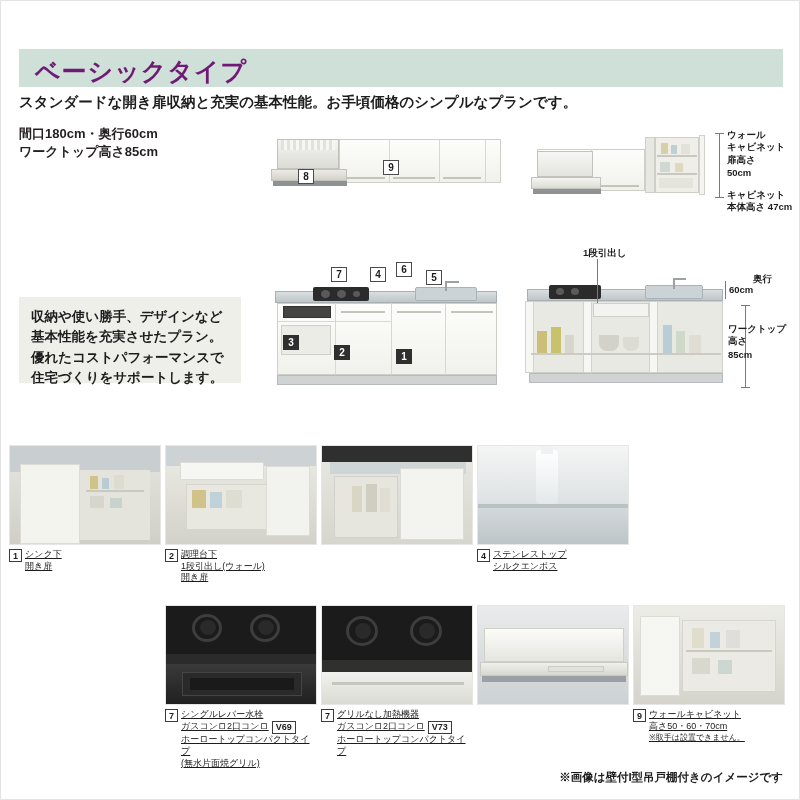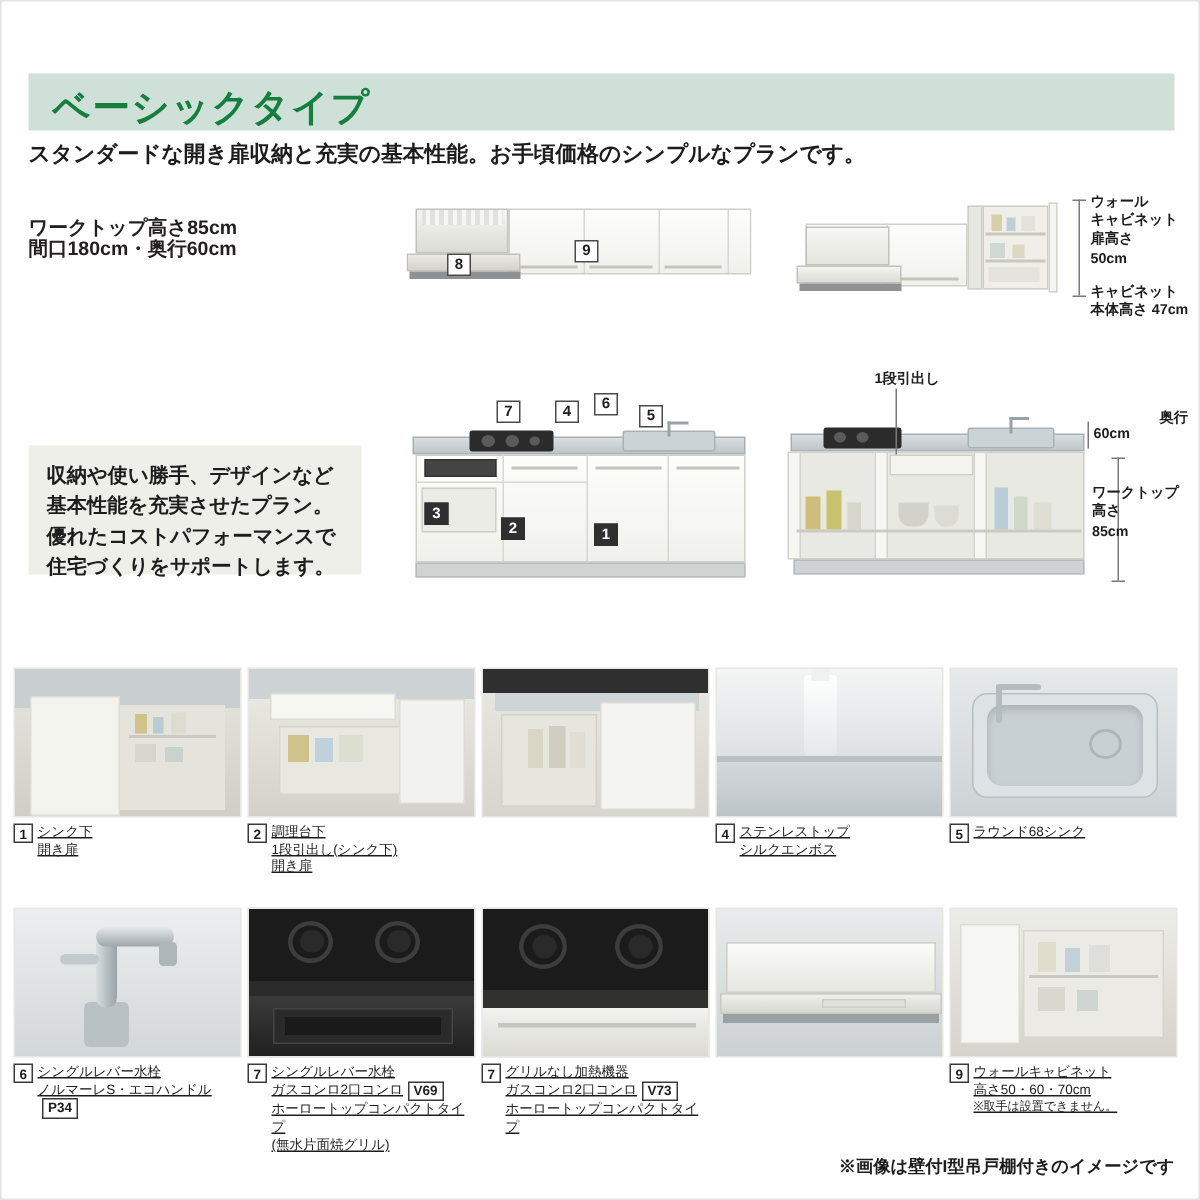--- a/index.html
+++ b/index.html
@@ -18,29 +18,29 @@
   }
 
   
   .title-bar {
     position:absolute; left:18px; top:48px; width:764px; height:38px;
     background:#cfe0d8;
   }
   .title-bar .title {
     position:absolute; left:16px; top:6px;
     font-size:25px; font-weight:bold; letter-spacing:1px;
-    color:#15803d;
+    color:#701a75;
   }
   .subtitle {
     position:absolute; left:18px; top:92px;
     font-size:14.5px; font-weight:bold; color:#1d1d1d;
   }
   .spec-line1 {
     position:absolute; left:18px; top:124px;
-    font-size:13px; font-weight:bold;margin-top:32px;
+    font-size:13px; font-weight:bold;
   }
   .spec-line2 {
     position:absolute; left:18px; top:142px;
     font-size:13px; font-weight:bold;
   }
   .photo-note {
     position:absolute; left:18px; top:222px;
     font-size:8.5px; line-height:1.45; color:#333;
   }
   .callout {
@@ -240,21 +240,21 @@
     <div style="position:absolute; left:168px; top:66px; width:12px; height:18px; background:#e0ded2;"></div>
 
     <div style="position:absolute; left:10px; top:84px; width:190px; height:1.5px; background:#cccbc3;"></div>
 
     <div style="position:absolute; left:8px; top:104px; width:194px; height:10px; background:#cfd3d4; border:1px solid #b6bbbd;"></div>
   </div>
   <div class="dim" style="left:582px; top:246px;">1段引出し</div>
   <div class="dimline" style="left:596px; top:258px; width:1px; height:44px;"></div>
 
   <div class="dimline" style="left:724px; top:280px; width:1px; height:18px;"></div>
-  <div class="dim" style="left:772px; top:272px;">奥行</div>
+  <div class="dim" style="left:752px; top:272px;">奥行</div>
   <div class="dim big" style="left:728px; top:283px;">60cm</div>
   <div class="dimline" style="left:744px; top:304px; width:1px; height:82px;"></div>
   <div class="dimline" style="left:740px; top:304px; width:9px; height:1px;"></div>
   <div class="dimline" style="left:740px; top:386px; width:9px; height:1px;"></div>
   <div class="dim" style="left:727px; top:322px; white-space:pre-line;">ワークトップ
 高さ</div>
   <div class="dim big" style="left:727px; top:348px;">85cm</div>
 
   <div class="grid">
 
@@ -281,21 +281,21 @@
         <div class="thumb" style="background:linear-gradient(180deg,#ededE7 0%,#d2d2ca 100%);">
           <div class="tg" style="left:0; top:0; width:152px; height:20px; background:#cdd3d5;"></div>
           <div class="tg" style="left:14px; top:16px; width:84px; height:18px; background:#f6f6f2; border:1px solid #dcdcd4;"></div>
           <div class="tg" style="left:20px; top:38px; width:92px; height:46px; background:#e8e8e1; border:1px solid #d6d6ce;"></div>
           <div class="tg" style="left:26px; top:44px; width:14px; height:18px; background:#cfc38a;"></div>
           <div class="tg" style="left:44px; top:46px; width:12px; height:16px; background:#c0d2d9;"></div>
           <div class="tg" style="left:60px; top:44px; width:16px; height:18px; background:#ddded2;"></div>
           <div class="tg" style="left:100px; top:20px; width:44px; height:70px; background:#f2f2ee; border:1px solid #dcdcd4;"></div>
         </div>
         <div class="cap">
-          <span class="numbox">2</span><span class="txt"><span>調理台下</span><br><span>1段引出し(シンク下)</span><br><span>開き扉</span></span>
+          <span class="numbox">2</span><span class="txt"><span>調理台下</span><br><span>1段引出し(ウォール)</span><br><span>開き扉</span></span>
         </div>
       </div>
 
       <div class="cell" style="left:312px;">
         <div class="thumb" style="background:linear-gradient(180deg,#e9e9e3 0%,#d6d6ce 100%);">
           <div class="tg" style="left:0; top:0; width:152px; height:16px; background:#2f2f2f;"></div>
           <div class="tg" style="left:8px; top:16px; width:136px; height:12px; background:#cfd4d6;"></div>
           <div class="tg" style="left:12px; top:30px; width:64px; height:62px; background:#e6e6de; border:1px solid #d2d2ca;"></div>
           <div class="tg" style="left:30px; top:40px; width:10px; height:26px; background:#d9d6c6;"></div>
           <div class="tg" style="left:44px; top:38px; width:11px; height:28px; background:#cfcec0;"></div>
@@ -309,48 +309,24 @@
           <div class="tg" style="left:0; top:58px; width:152px; height:4px; background:#b9c1c4;"></div>
           <div class="tg" style="left:0; top:62px; width:152px; height:38px; background:linear-gradient(180deg,#d3d9db,#bcc3c6);"></div>
           <div class="tg" style="left:58px; top:4px; width:22px; height:54px; background:linear-gradient(180deg,rgba(255,255,255,0.9),rgba(230,236,238,0.6)); border-radius:3px;"></div>
           <div class="tg" style="left:63px; top:0px; width:12px; height:8px; background:#eef2f3;"></div>
         </div>
         <div class="cap">
           <span class="numbox">4</span><span class="txt"><span>ステンレストップ</span><br><span>シルクエンボス</span></span>
         </div>
       </div>
 
-      <div class="cell" style="left:624px;">
-        <div class="thumb" style="background:linear-gradient(180deg,#e6e9ea 0%,#cdd3d5 100%);">
-          <div class="tg" style="left:14px; top:16px; width:124px; height:70px; background:#dde2e4; border:1px solid #b6bec1; border-radius:10px;"></div>
-          <div class="tg" style="left:24px; top:24px; width:104px; height:54px; background:#c9d0d3; border-radius:10px; box-shadow:inset 0 3px 6px rgba(0,0,0,0.15);"></div>
-          <div class="tg" style="left:92px; top:40px; width:22px; height:20px; border:2px solid #aeb6b9; border-radius:50%;"></div>
-          <div class="tg" style="left:30px; top:10px; width:4px; height:26px; background:#b4bcbf; border-radius:2px;"></div>
-          <div class="tg" style="left:30px; top:10px; width:30px; height:4px; background:#b4bcbf; border-radius:2px;"></div>
-        </div>
-        <div class="cap">
-          <span class="numbox">5</span><span class="txt"><span>ラウンド68シンク</span></span>
-        </div>
-      </div>
     </div>
 
     <div class="cellrow" style="margin-top:8px;">
 
-      <div class="cell" style="left:0px;">
-        <div class="thumb" style="background:linear-gradient(180deg,#eceeef 0%,#d2d7d9 100%);">
-          <div class="tg" style="left:46px; top:62px; width:30px; height:30px; background:#b9c1c4; border-radius:4px;"></div>
-          <div class="tg" style="left:54px; top:16px; width:14px; height:50px; background:linear-gradient(90deg,#d9dee0,#9aa3a7); border-radius:7px;"></div>
-          <div class="tg" style="left:54px; top:12px; width:52px; height:13px; background:linear-gradient(180deg,#e4e8ea,#9ea7ab); border-radius:7px;"></div>
-          <div class="tg" style="left:96px; top:22px; width:12px; height:16px; background:#aeb6ba; border-radius:3px;"></div>
-          <div class="tg" style="left:30px; top:30px; width:26px; height:7px; background:#c3cacd; border-radius:4px;"></div>
-        </div>
-        <div class="cap">
-          <span class="numbox">6</span><span class="txt"><span>シングルレバー水栓</span><br><span>ノルマーレS・エコハンドル</span><span class="code">P34</span></span>
-        </div>
-      </div>
 
       <div class="cell" style="left:156px;">
         <div class="thumb" style="background:#e4e4de;">
           <div class="tg" style="left:0; top:0; width:152px; height:48px; background:#1b1b1b;"></div>
           <div class="tg" style="left:26px; top:8px; width:30px; height:28px; border:3px solid #3d3d3d; border-radius:50%;"></div>
           <div class="tg" style="left:84px; top:8px; width:30px; height:28px; border:3px solid #3d3d3d; border-radius:50%;"></div>
           <div class="tg" style="left:34px; top:14px; width:16px; height:15px; background:#2a2a2a; border-radius:50%;"></div>
           <div class="tg" style="left:92px; top:14px; width:16px; height:15px; background:#2a2a2a; border-radius:50%;"></div>
           <div class="tg" style="left:0; top:48px; width:152px; height:10px; background:#2b2b2b;"></div>
           <div class="tg" style="left:0; top:58px; width:152px; height:42px; background:linear-gradient(180deg,#3a3a3a,#1f1f1f);"></div>

